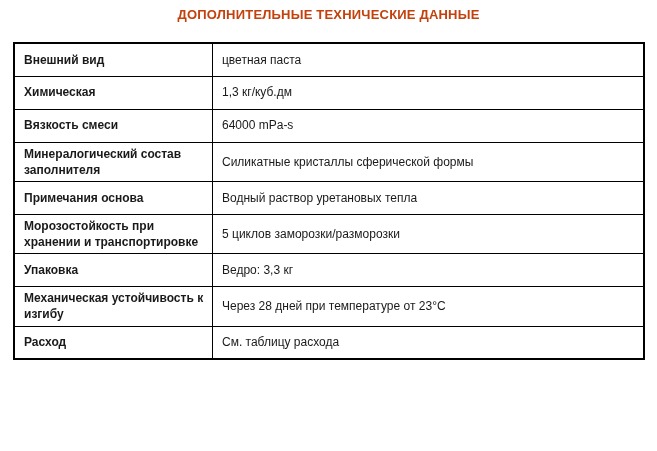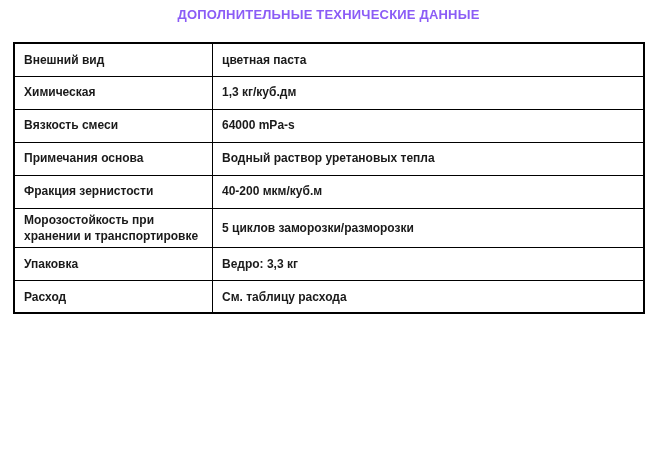--- a/index.html
+++ b/index.html
@@ -18,21 +18,21 @@
   }
   .page-title {
     position: absolute;
     top: 7px;
     left: 0;
     width: 100%;
     text-align: center;
     font-size: 13px;
     font-weight: bold;
     letter-spacing: 0.2px;
-    color: #8b5cf6;
+    color: #c2410c;
   }
   table.spec-table {
     position: absolute;
     top: 42px;
     left: 13px;
     width: 632px;
     border-collapse: collapse;
     table-layout: fixed;
     border: 2px solid #000000;
     background: #ffffff;
@@ -47,21 +47,21 @@
     padding: 3px 8px 3px 9px;
     font-size: 12px;
     line-height: 1.35;
     color: #1a1a1a;
   }
   td.cell-label {
     width: 180px;
     font-weight: bold;
   }
   td.cell-value {
-    font-weight: bold;
+    font-weight: normal;
   }
 </style>
 </head>
 <body>
 
 <div class="page">
 
   <div class="page-title">ДОПОЛНИТЕЛЬНЫЕ ТЕХНИЧЕСКИЕ ДАННЫЕ</div>
 
   <table class="spec-table">
@@ -72,34 +72,38 @@
       </tr>
       <tr>
         <td class="cell-label">Химическая</td>
         <td class="cell-value">1,3 кг/куб.дм</td>
       </tr>
       <tr>
         <td class="cell-label">Вязкость смеси</td>
         <td class="cell-value">64000 mPa-s</td>
       </tr>
       <tr>
+        <td class="cell-label">Минералогический состав заполнителя</td>
+        <td class="cell-value">Силикатные кристаллы сферической формы</td>
+      </tr>
+      <tr>
         <td class="cell-label">Примечания основа</td>
         <td class="cell-value">Водный раствор уретановых тепла</td>
-      </tr>
-      <tr>
-        <td class="cell-label">Фракция зернистости</td>
-        <td class="cell-value">40-200 мкм/куб.м</td>
       </tr>
       <tr>
         <td class="cell-label">Морозостойкость при хранении и транспортировке</td>
         <td class="cell-value">5 циклов заморозки/разморозки</td>
       </tr>
       <tr>
         <td class="cell-label">Упаковка</td>
         <td class="cell-value">Ведро: 3,3 кг</td>
+      </tr>
+      <tr>
+        <td class="cell-label">Механическая устойчивость к изгибу</td>
+        <td class="cell-value">Через 28 дней  при температуре от 23°С</td>
       </tr>
       <tr>
         <td class="cell-label">Расход</td>
         <td class="cell-value">См. таблицу расхода</td>
       </tr>
     </tbody>
   </table>
 
 </div>
 

